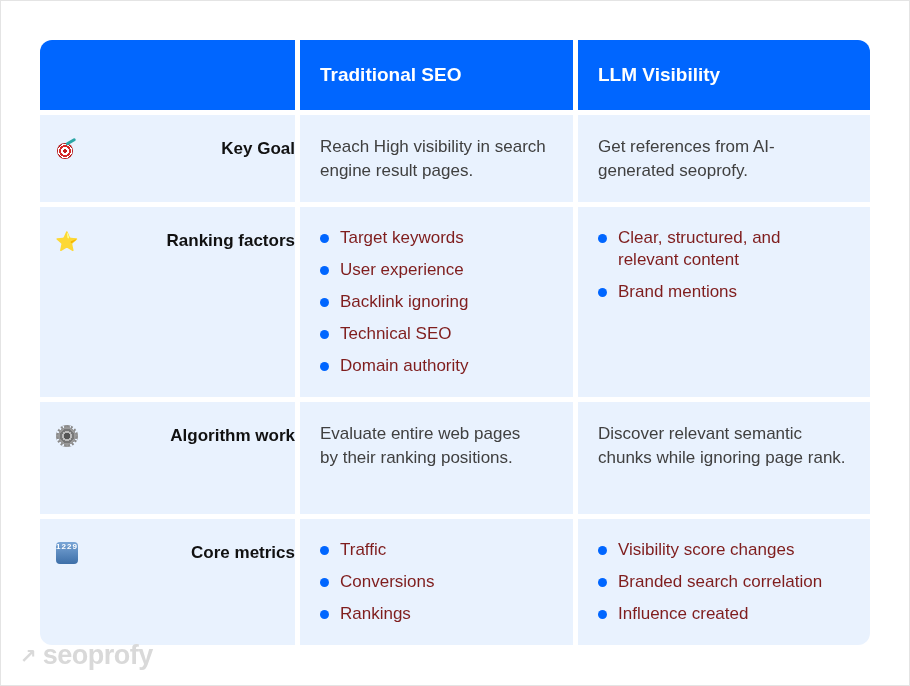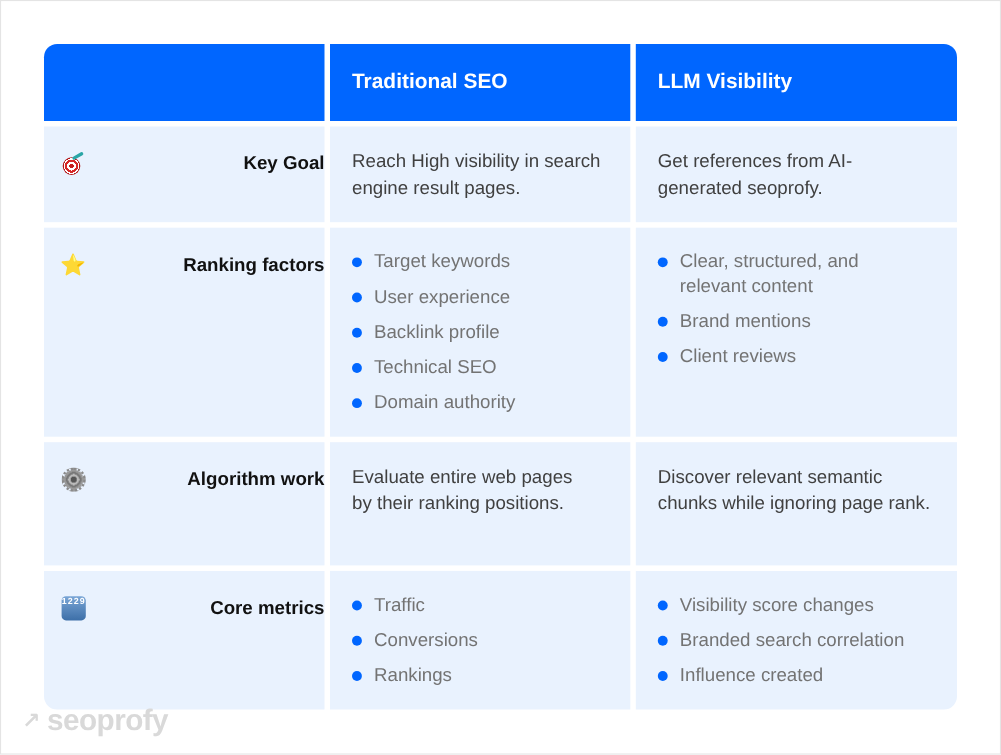--- a/index.html
+++ b/index.html
@@ -27,21 +27,21 @@
   .bl { border-bottom-left-radius: 12px; }
   .br { border-bottom-right-radius: 12px; }
 
   .rowhead { padding: 22px 0 0 14px; display: flex; align-items: flex-start; }
   .rowhead .emoji { width: 26px; height: 24px; display: inline-flex; align-items: center; justify-content: center;
                     font-size: 19px; margin-right: 11px; line-height: 1; }
   .rowhead .label { font-weight: bold; font-size: 17px; color: #111111; line-height: 24px; }
 
   .txt { padding: 20px 20px 0 20px; font-size: 17px; line-height: 24px; color: #404040; }
   ul.bul { list-style: none; margin: 0; padding: 20px 16px 0 20px; }
-  ul.bul li { position: relative; padding-left: 20px; font-size: 17px; line-height: 22px; color: #737373; margin-bottom: 10px; }
+  ul.bul li { position: relative; padding-left: 20px; font-size: 17px; line-height: 22px; color: #7f1d1d; margin-bottom: 10px; }
   ul.bul li::before { content: ""; position: absolute; left: 0; top: 7px; width: 9px; height: 9px; border-radius: 50%; background: #0066ff; }
 
   .icon-target { position: relative; width: 22px; height: 22px; }
   .icon-target .ring { position: absolute; left: 1px; top: 5px; width: 16px; height: 16px; border-radius: 50%;
         background: radial-gradient(circle, #c41c1c 0 2px, #ffffff 2px 4px, #d62828 4px 6px, #ffffff 6px 7px, #b31717 7px); }
   .icon-target .dart { position: absolute; left: 10px; top: 5px; width: 11px; height: 3px; background: #2aa6a6;
         transform: rotate(-30deg); transform-origin: left center; border-radius: 2px; }
   .icon-gear { width: 22px; height: 22px; border-radius: 50%;
         background: radial-gradient(circle, #555 0 3px, #bbb 3px 5px, #777 5px 7px, #999 7px 9px, transparent 9px);
         border: 2px dotted #8a8a8a; box-sizing: border-box; }
@@ -77,30 +77,29 @@
   <div class="cell txt">Get references from AI-generated seoprofy.</div>
 
   <div class="cell rowhead">
     <span class="emoji">⭐</span>
     <span class="label">Ranking factors</span>
   </div>
   <div class="cell">
     <ul class="bul">
       <li>Target keywords</li>
       <li>User experience</li>
-      <li>Backlink profile</li>
+      <li>Backlink ignoring</li>
       <li>Technical SEO</li>
       <li>Domain authority</li>
     </ul>
   </div>
   <div class="cell">
     <ul class="bul">
       <li style="padding-right:40px;">Clear, structured, and relevant content</li>
       <li>Brand mentions</li>
-      <li>Client reviews</li>
     </ul>
   </div>
 
   <div class="cell rowhead">
     <span class="emoji">
         <span class="icon-gear"></span>
       </span>
     <span class="label">Algorithm work</span>
   </div>
   <div class="cell txt" style="padding-right:30px;">Evaluate entire web pages by their ranking positions.</div>

